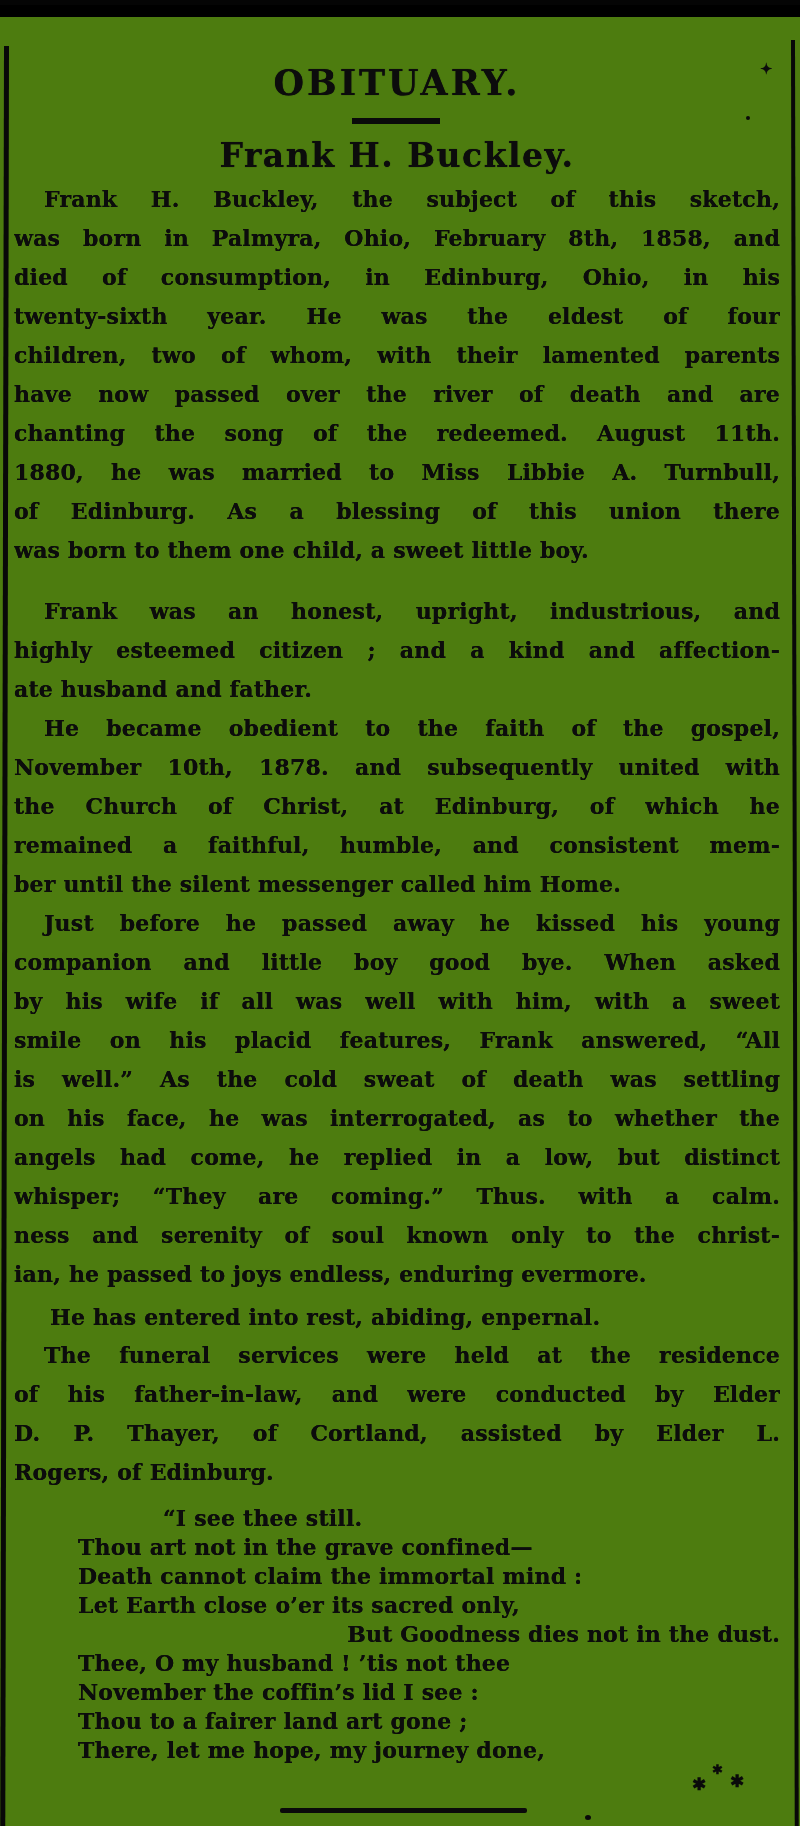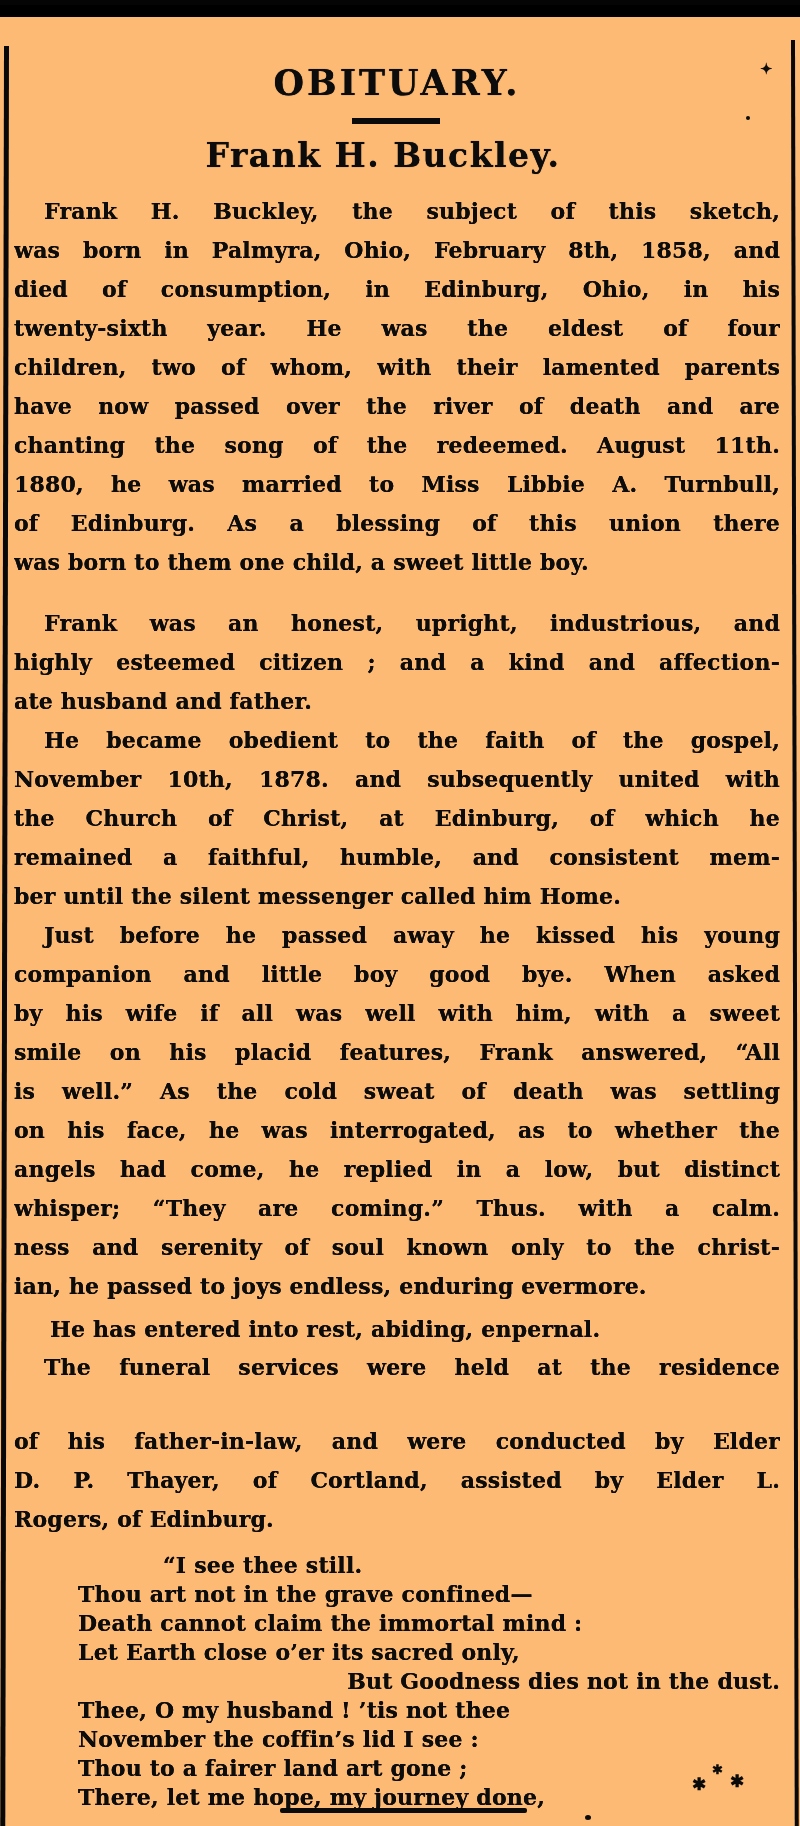--- a/index.html
+++ b/index.html
@@ -1,47 +1,47 @@
 <!DOCTYPE html>
 <html><head>
 <meta charset="utf-8">
 <style>
   html,body { margin:0; padding:0; }
   body { background:#ffffff; }
   .page {
     position:relative;
     width:800px; height:1826px;
-    background:#fdba74;
+    background:#4d7c0f;
     overflow:hidden;
     font-family:"DejaVu Serif", serif;
     color:#0c0c0c;
   }
   
   .top-bar   { position:absolute; left:0; top:4;  width:800px; height:17px; background:#000; }
   .thin-rule { position:absolute; left:0; top:31; width:800px; height:5px;  background:#050505; }
   .left-border  { position:absolute; left:4px;  top:46px; width:5px; height:1780px; background:#080808; transform:rotate(0.12deg); transform-origin:top left; }
   .right-border { position:absolute; left:791px; top:40px; width:4px; height:1786px; background:#080808; transform:rotate(-0.12deg); transform-origin:top right; }
 
   .section-title {
     position:absolute; left:14px; top:62px; width:766px;
     text-align:center; font-size:35px; font-weight:700;
     letter-spacing:3px;
     text-shadow:0 0 0.7px currentColor;
   }
   .corner-mark { position:absolute; left:760px; top:60px; font-size:15px; font-weight:700; }
   .title-divider { position:absolute; left:352px; top:118px; width:88px; height:6px; background:#0a0a0a; }
   .headline {
-    position:absolute; left:0; top:136px; width:766px;
+    position:absolute; left:14px; top:136px; width:766px;
     text-align:center; font-size:33px; font-weight:700;
     letter-spacing:1.5px;
     text-shadow:0 0 0.7px currentColor;
   }
 
   .article-body {
-    position:absolute; left:14px; top:192px; width:766px;
+    position:absolute; left:14px; top:180px; width:766px;
     font-size:22px; font-weight:700;
     letter-spacing:0.2px;
     text-shadow:0 0 0.6px currentColor;
   }
   .line { overflow:hidden; }
   .line.j { text-align:justify; text-align-last:justify; }
   .line.l { text-align:left; }
 
   .bottom-rule { position:absolute; left:280px; top:1808px; width:247px; height:5px; background:#0a0a0a; border-radius:2px; }
 
@@ -104,21 +104,21 @@
         <div class="line j" style="height: 39px; line-height: 39px;">angels had come, he replied in a low, but distinct</div>
         <div class="line j" style="height: 39px; line-height: 39px;">whisper; “They are coming.” Thus. with a calm.</div>
         <div class="line j" style="height: 39px; line-height: 39px;">ness and serenity of soul known only to the christ-</div>
         <div class="line l" style="height: 39px; line-height: 39px;">ian, he passed to joys endless, enduring evermore.</div>
       </div>
       <div style="margin-top: 8px;">
         <div class="line l" style="height: 30px; line-height: 30px; padding-left: 36px;">He has entered into rest, abiding, enpernal.</div>
       </div>
       <div style="margin-top: 4px;">
         <div class="line j" style="height: 39px; line-height: 39px; padding-left: 30px;">The funeral services were held at the residence</div>
-        <div class="line j" style="height: 39px; line-height: 39px; margin-top: 35px;">of his father-in-law, and were conducted by Elder</div>
+        <div class="line j" style="height: 39px; line-height: 39px;">of his father-in-law, and were conducted by Elder</div>
         <div class="line j" style="height: 39px; line-height: 39px;">D. P. Thayer, of Cortland, assisted by Elder L.</div>
         <div class="line l" style="height: 39px; line-height: 39px;">Rogers, of Edinburg.</div>
       </div>
       <div style="margin-top: 12px;">
         <div class="line l" style="height: 29px; line-height: 29px; padding-left: 149px;">“I see thee still.</div>
         <div class="line l" style="height: 29px; line-height: 29px; padding-left: 64px;">Thou art not in the grave confined—</div>
         <div class="line l" style="height: 29px; line-height: 29px; padding-left: 64px;">Death cannot claim the immortal mind :</div>
         <div class="line l" style="height: 29px; line-height: 29px; padding-left: 64px;">Let Earth close o’er its sacred only,</div>
         <div class="line l" style="height: 29px; line-height: 29px; padding-left: 64px; text-align: right;">But Goodness dies not in the dust.</div>
         <div class="line l" style="height: 29px; line-height: 29px; padding-left: 64px;">Thee, O my husband ! ’tis not thee</div>

